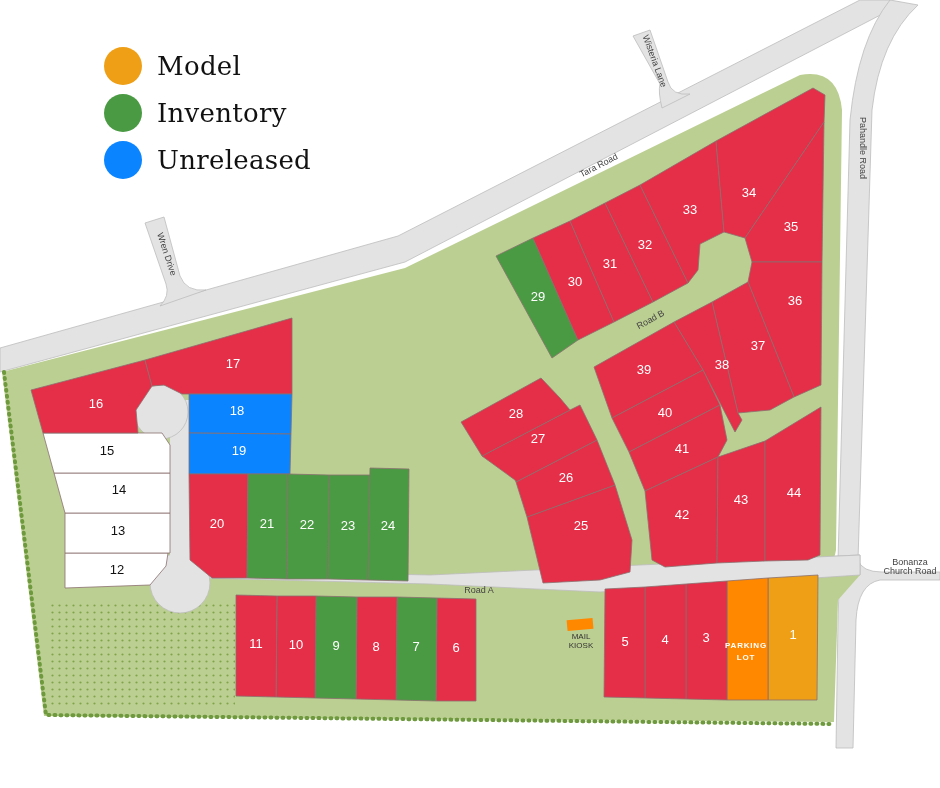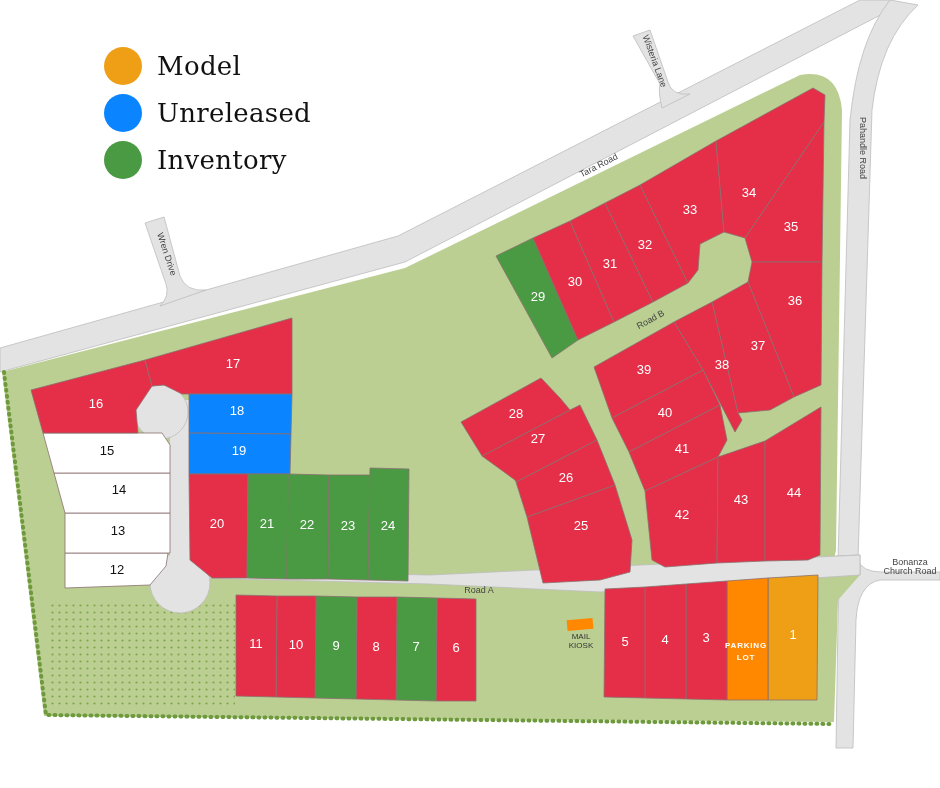--- a/index.html
+++ b/index.html
@@ -177,20 +177,20 @@
   <text class="road-label" x="910" y="565" text-anchor="middle">Bonanza</text>
   <text class="road-label" x="910" y="574" text-anchor="middle">Church Road</text>
 </svg>
 
 <div class="legend">
   <div class="legend-item">
     <span class="legend-dot" style="background: rgb(238, 159, 22);"></span>
     <span class="legend-label">Model</span>
   </div>
   <div class="legend-item">
+    <span class="legend-dot" style="background: rgb(74, 154, 67);"></span>
+    <span class="legend-label">Inventory</span>
+  </div>
+  <div class="legend-item">
     <span class="legend-dot" style="background: rgb(10, 132, 255);"></span>
     <span class="legend-label">Unreleased</span>
-  </div>
-  <div class="legend-item">
-    <span class="legend-dot" style="background: rgb(74, 154, 67);"></span>
-    <span class="legend-label">Inventory</span>
   </div>
 </div>
 
 </body></html>

